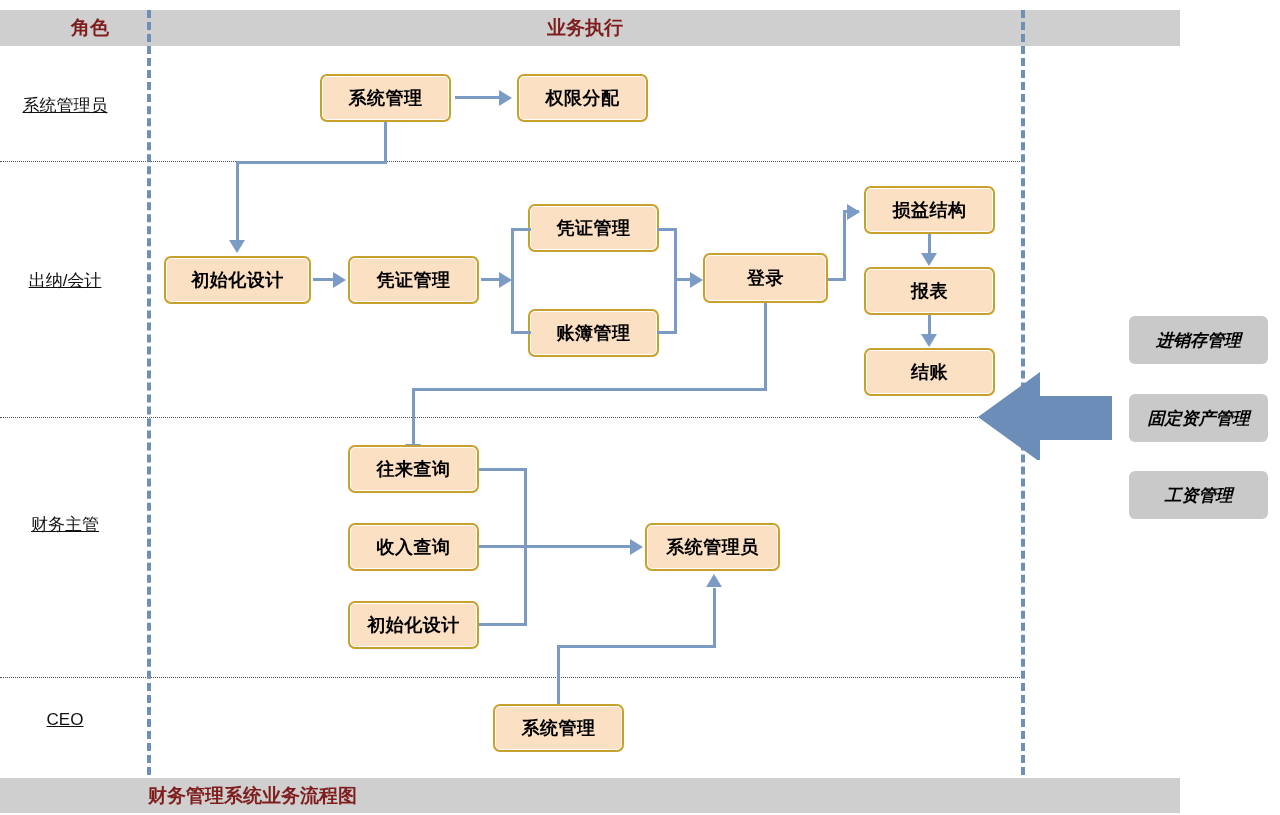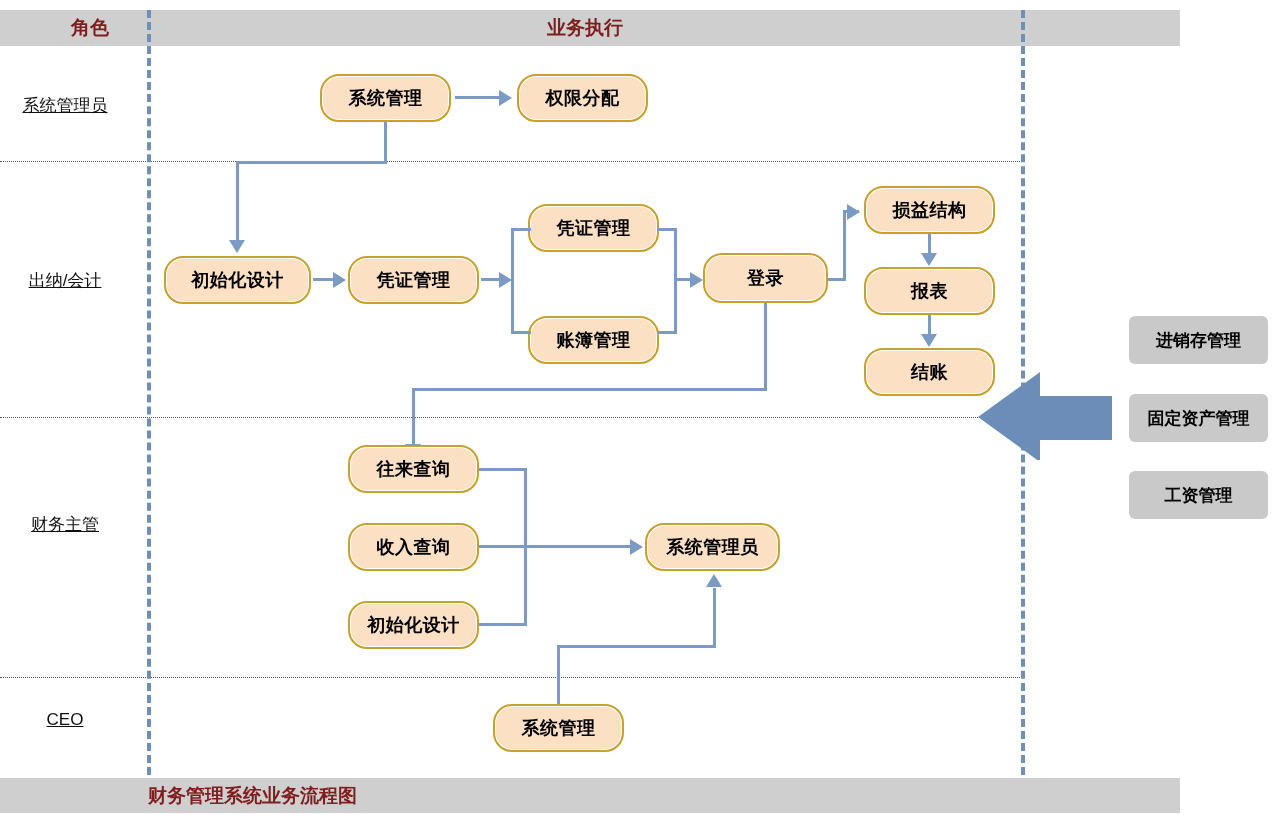--- a/index.html
+++ b/index.html
@@ -23,29 +23,29 @@
   .hdiv{position:absolute;left:0;width:1022px;height:0;
         border-top:1px dotted #555;}
   .vdash{position:absolute;width:0;border-left:4px dashed #6e8fb8;}
 
   
   .lane-label{position:absolute;font-size:17px;color:#101010;
       display:flex;align-items:center;justify-content:center;width:130px;text-decoration:underline;}
 
   
   .node{position:absolute;box-sizing:border-box;
-      background:#fbe0c4;border:2px solid #c8a02c;border-radius:19px;
+      background:#fbe0c4;border:2px solid #c8a02c;border-radius:7px;
       box-shadow:0 0 0 1px #fff inset;
       display:flex;align-items:center;justify-content:center;
       font-weight:bold;font-size:18px;color:#000;letter-spacing:.5px;}
 
   
   .gmod{position:absolute;box-sizing:border-box;background:#c9c9c9;
       border-radius:6px;display:flex;align-items:center;justify-content:center;
-      font-weight:bold;font-size:17px;color:#000;}
+      font-weight:bold;font-size:17px;color:#000;font-style:italic;}
 
   
   .ln{position:absolute;background:#7b9bc4;}
   .lnh{height:3px;}
   .lnv{width:3px;}
   .ah{position:absolute;width:0;height:0;}
   .ah-r{border-top:8px solid transparent;border-bottom:8px solid transparent;
         border-left:13px solid #7b9bc4;}
   .ah-d{border-left:8px solid transparent;border-right:8px solid transparent;
         border-top:13px solid #7b9bc4;}
@@ -86,21 +86,21 @@
   <div class="ah ah-r" style="left:499px;top:90px"></div>
 
   <div class="ln lnv" style="left:384px;top:122px;height:42px"></div>
   <div class="ln lnh" style="left:236px;top:161px;width:151px"></div>
   <div class="ln lnv" style="left:236px;top:161px;height:81px"></div>
   <div class="ah ah-d" style="left:229px;top:240px"></div>
 
   <div class="node" style="left:164px;top:256px;width:147px;height:48px">初始化设计</div>
   <div class="node" style="left:348px;top:256px;width:131px;height:48px">凭证管理</div>
   <div class="node" style="left:528px;top:204px;width:131px;height:48px">凭证管理</div>
-  <div class="node" style="left:528px;top:316px;width:131px;height:48px">账簿管理</div>
+  <div class="node" style="left:528px;top:309px;width:131px;height:48px">账簿管理</div>
   <div class="node" style="left:703px;top:253px;width:125px;height:50px">登录</div>
   <div class="node" style="left:864px;top:186px;width:131px;height:48px">损益结构</div>
   <div class="node" style="left:864px;top:267px;width:131px;height:48px">报表</div>
   <div class="node" style="left:864px;top:348px;width:131px;height:48px">结账</div>
 
   <div class="ln lnh" style="left:313px;top:278px;width:22px"></div>
   <div class="ah ah-r" style="left:333px;top:272px"></div>
 
   <div class="ln lnh" style="left:481px;top:278px;width:20px"></div>
   <div class="ah ah-r" style="left:499px;top:272px"></div>

